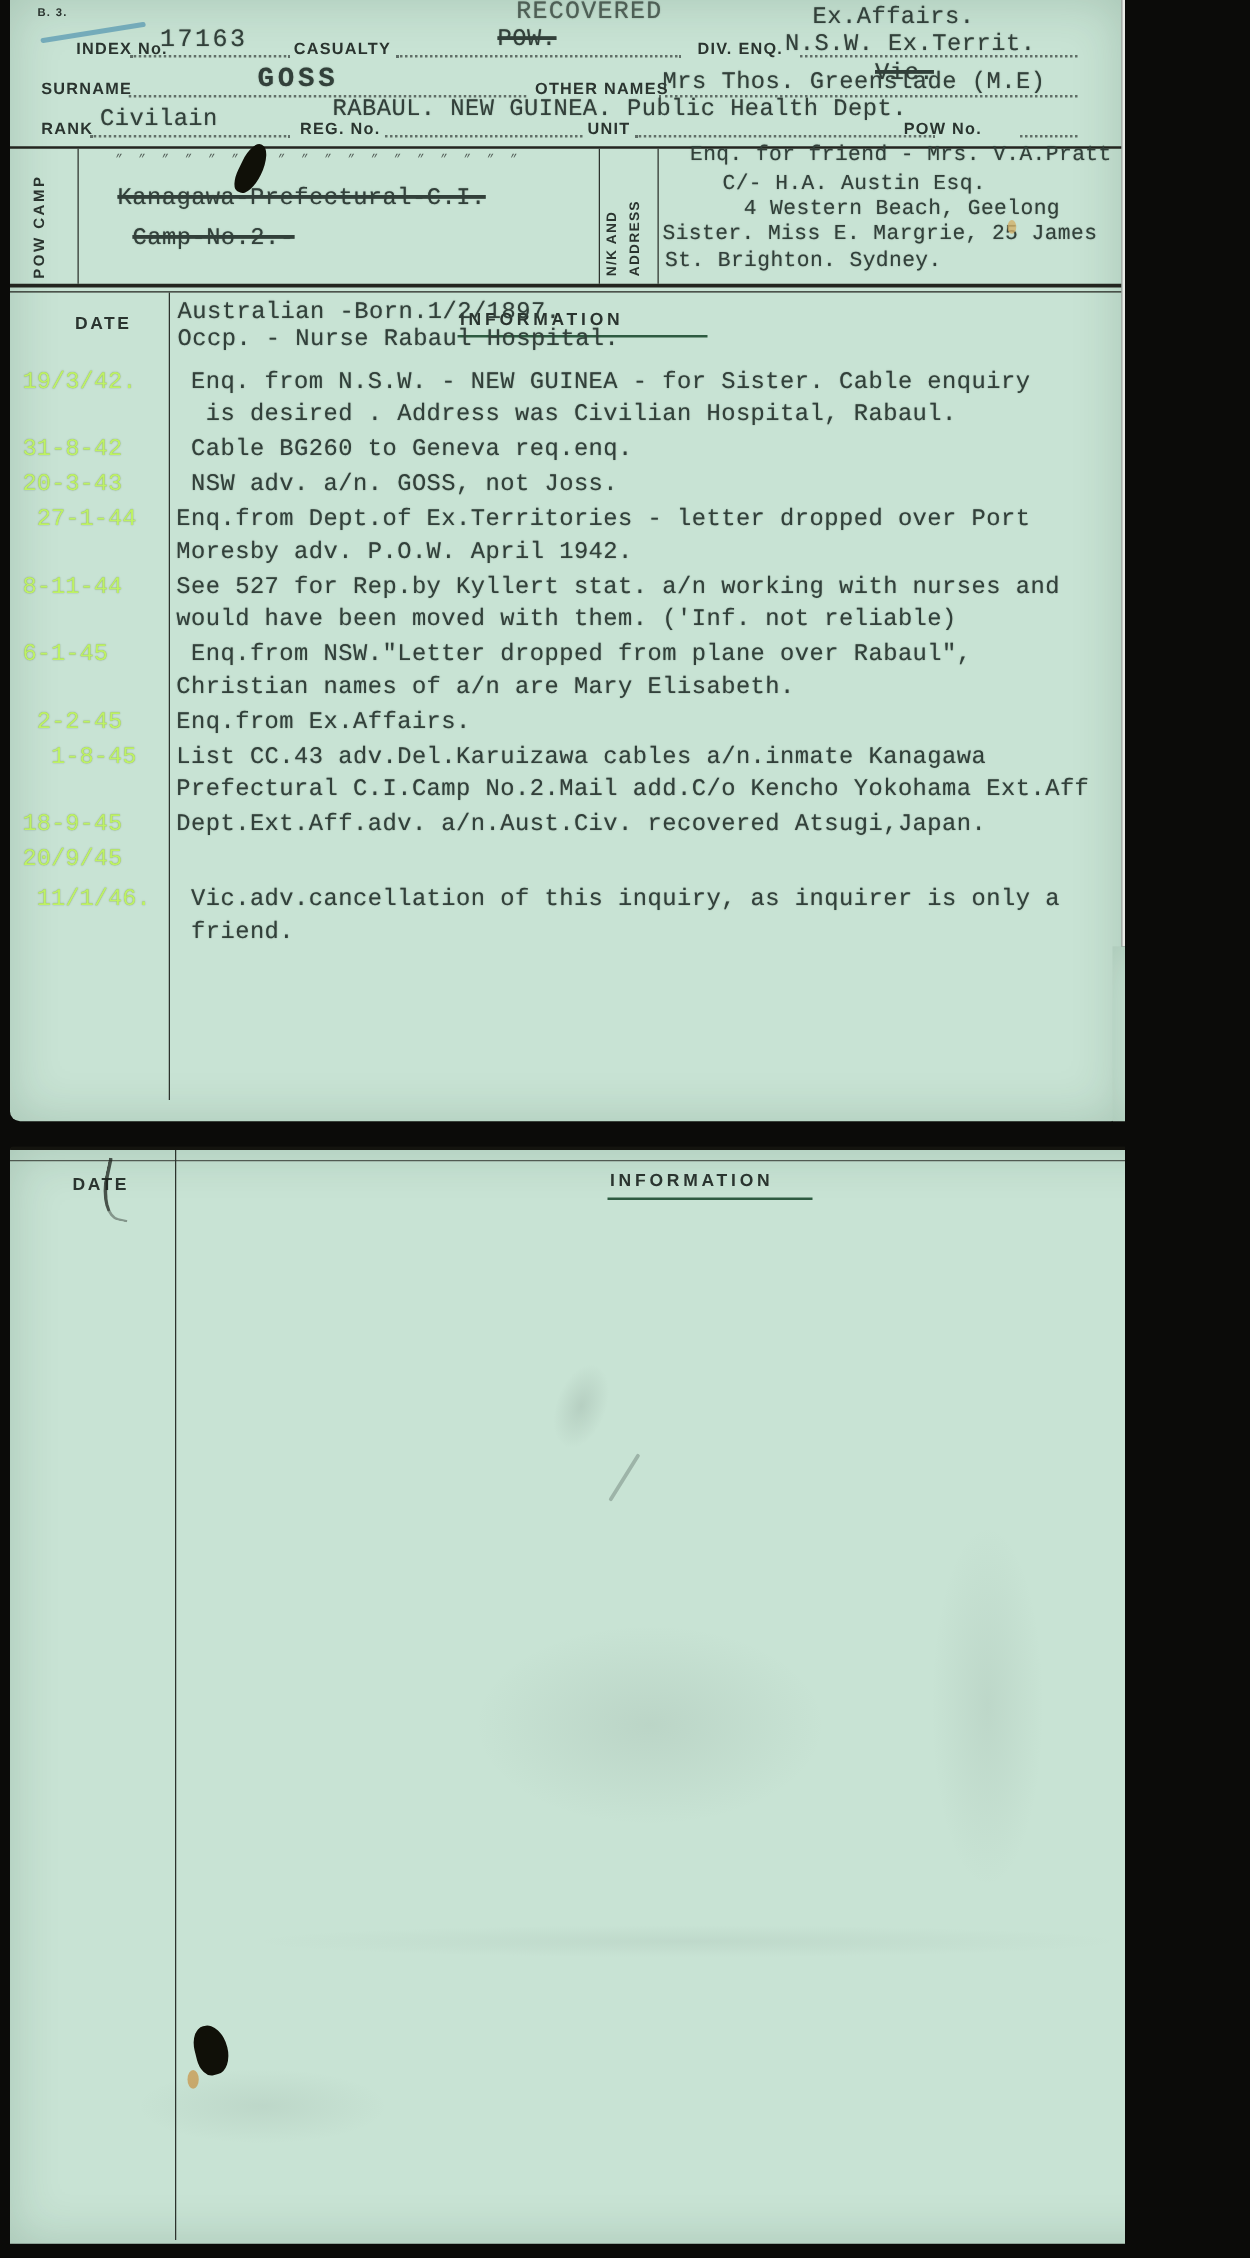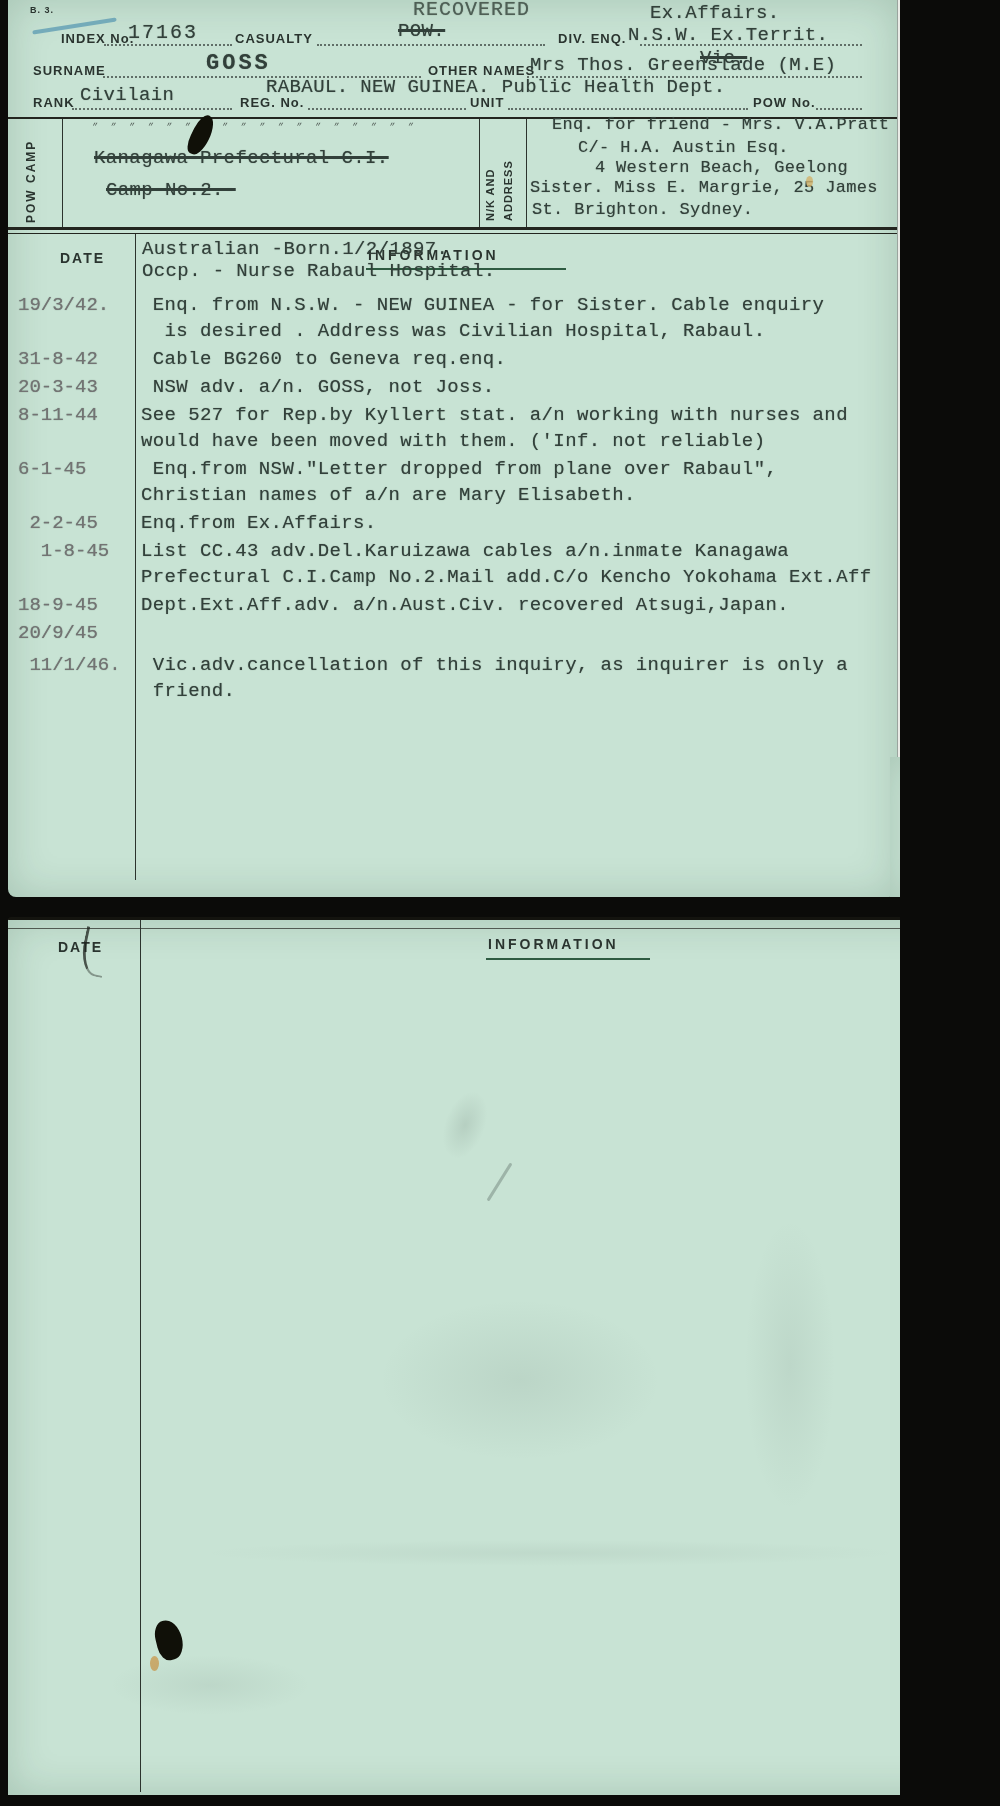--- a/index.html
+++ b/index.html
@@ -17,21 +17,21 @@
   .dots{position:absolute;border-bottom:2px dotted #47524c;height:20px;opacity:.8;}
   .hline{position:absolute;background:#23251f;}
   .vline{position:absolute;background:#2c332d;width:1px;}
   .vert{position:absolute;writing-mode:vertical-rl;transform:rotate(180deg);
         font-family:"Liberation Sans",sans-serif;font-weight:bold;color:#2a342f;
         letter-spacing:2px;font-size:12px;}
   .entries{position:absolute;left:8px;top:292px;width:889px;}
   .entry{display:flex;margin-bottom:2px;}
   .dcol{width:126px;padding-left:10px;box-sizing:border-box;flex:none;
         font-family:"Liberation Mono","DejaVu Sans Mono",monospace;font-size:19px;
-        color:#737373;line-height:26px;white-space:pre;text-shadow:0 0 1px rgba(45,60,52,.55);}
+        color:#bef264;line-height:26px;white-space:pre;text-shadow:0 0 1px rgba(45,60,52,.55);}
   .icol{flex:1;padding-left:7px;}
   .tline{font-family:"Liberation Mono","DejaVu Sans Mono",monospace;font-size:19px;
          letter-spacing:.02em;color:#32403a;line-height:26px;white-space:pre;
          text-shadow:0 0 1px rgba(45,60,52,.55);}
   .blot{position:absolute;background:#101008;border-radius:45% 55% 50% 40%;}
   .smudge{position:absolute;border-radius:50%;background:radial-gradient(closest-side,rgba(70,85,78,.28),rgba(70,85,78,0));}
   .underl{position:absolute;background:#2e5b41;height:2px;}
   .ticks{position:absolute;font-size:12px;color:#55605a;letter-spacing:2px;word-spacing:7px;
          transform:skewX(-18deg);white-space:pre;}
 </style>
@@ -68,21 +68,21 @@
 
   <div class="dots" style="left:72px;top:88px;width:160px;"></div>
   <div class="dots" style="left:308px;top:88px;width:158px;"></div>
   <div class="dots" style="left:508px;top:88px;width:240px;"></div>
   <div class="dots" style="left:816px;top:88px;width:46px;"></div>
   <div class="plabel" style="left:33px;top:95px;">RANK</div>
   <div class="typed" style="left:80px;top:84px;">Civilain</div>
   <div class="plabel" style="left:240px;top:95px;">REG. No.</div>
   <div class="typed" style="left:266px;top:76px;">RABAUL. NEW GUINEA. Public Health Dept.</div>
   <div class="plabel" style="left:470px;top:95px;">UNIT</div>
-  <div class="plabel" style="left:753px;top:95px;">POW No.</div>
+  <div class="plabel" style="left:723px;top:95px;">POW No.</div>
 
   <div class="hline" style="left:8px;top:117px;width:889px;height:2px;"></div>
 
   <div class="vert" style="left:24px;top:128px;height:95px;">POW CAMP</div>
   <div class="vline" style="left:62px;top:119px;height:108px;"></div>
   <div class="ticks" style="left:92px;top:120px;">″ ″ ″ ″ ″ ″ ″ ″ ″ ″ ″ ″ ″ ″ ″ ″ ″ ″</div>
   <div class="typed strike" style="left:94px;top:147px;">Kanagawa-Prefectural-C.I.</div>
   <div class="typed strike" style="left:106px;top:179px;">Camp-No.2.-</div>
   <div class="blot" style="left:192px;top:114px;width:18px;height:42px;transform:rotate(26deg);"></div>
 
@@ -118,20 +118,27 @@
     <div class="entry">
       <div class="dcol">31-8-42</div>
       <div class="icol">
           <div class="tline"> Cable BG260 to Geneva req.enq.</div>
         </div>
     </div>
     <div class="entry">
       <div class="dcol">20-3-43</div>
       <div class="icol">
           <div class="tline"> NSW adv. a/n. GOSS, not Joss.</div>
+        </div>
+    </div>
+    <div class="entry">
+      <div class="dcol"> 27-1-44</div>
+      <div class="icol">
+          <div class="tline">Enq.from Dept.of Ex.Territories - letter dropped over Port</div>
+          <div class="tline">Moresby adv. P.O.W. April 1942.</div>
         </div>
     </div>
     <div class="entry">
       <div class="dcol">8-11-44</div>
       <div class="icol">
           <div class="tline">See 527 for Rep.by Kyllert stat. a/n working with nurses and</div>
           <div class="tline">would have been moved with them. ('Inf. not reliable)</div>
         </div>
     </div>
     <div class="entry">

